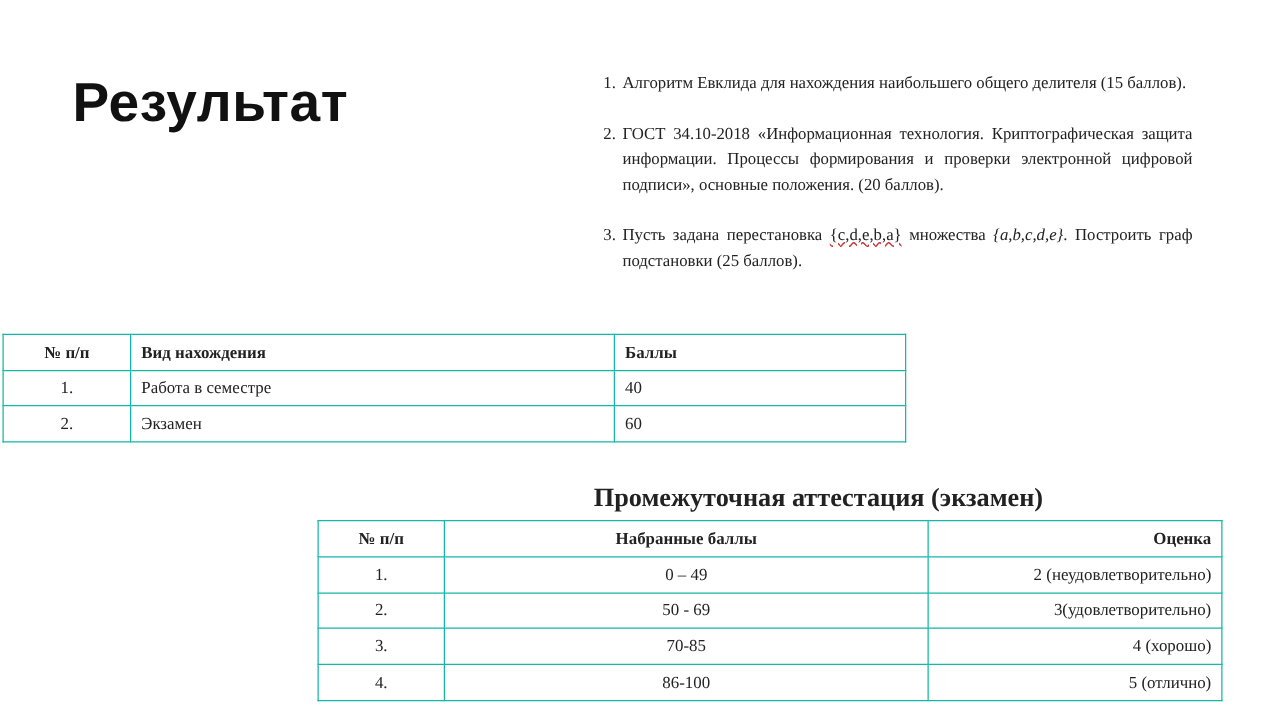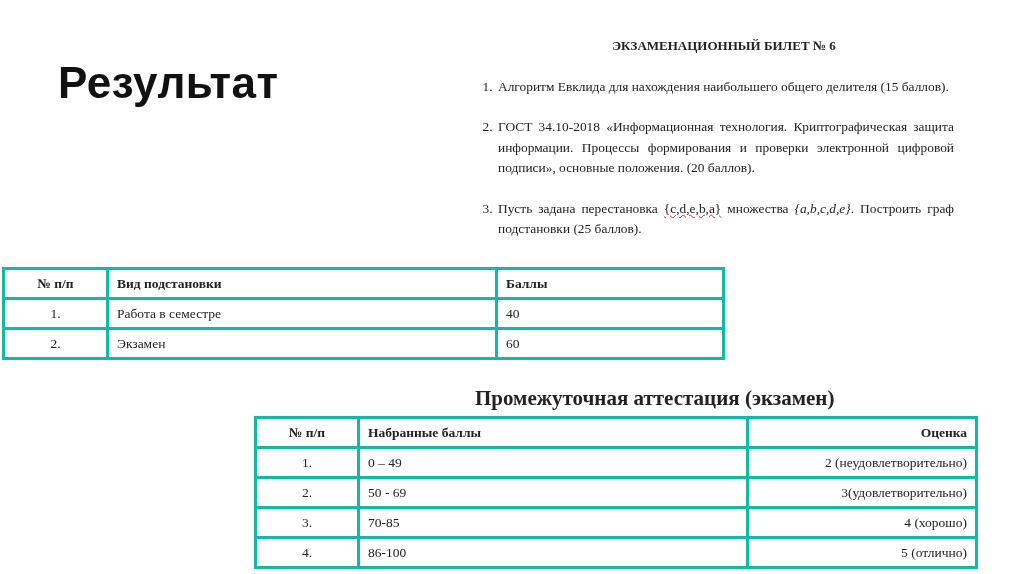--- a/index.html
+++ b/index.html
@@ -22,58 +22,57 @@
     .ticket ol { margin: 0; padding-left: 22px; }
     .ticket li { text-align: justify; padding-left: 2px; margin-top: 20px; }
     .ticket .it { font-style: italic; }
     .ticket .underlined { text-decoration: underline; text-decoration-color: #c33; text-decoration-style: wavy; text-decoration-thickness: 1px; }
 
     table.grid {
       position: absolute; border-collapse: collapse; font-family: "Liberation Serif", serif;
       font-size: 13.5px; color: #222;
     }
     table.grid td, table.grid th {
-      border: 3px solid #14b8a6; padding: 0 8px; height: 27px;
+      border: 1px solid #14b8a6; padding: 0 8px; height: 27px;
     }
     table.grid th { font-weight: bold; }
     .t1 { left: 2px; top: 267px; width: 723px; }
     .t1 .c-num { width: 85px; text-align: center; }
     .t1 .c-kind { width: 370px; text-align: left; }
     .t1 .c-score { text-align: left; }
     .t1 tr { height: 28.5px; }
 
     .section-caption {
       position: absolute; left: 475px; top: 386px; font-weight: bold; font-size: 21px; color: #222;
     }
     .t2 { left: 254px; top: 416px; width: 724px; }
     .t2 .c-num { width: 84px; text-align: center; }
-    .t2 .c-range { width: 370px; text-align: left; }
+    .t2 .c-range { width: 370px; text-align: center; }
     .t2 .c-grade { text-align: right; }
     .t2 tr { height: 28.8px; }
     .bold { font-weight: bold; }
   </style>
 </head>
 <body>
 
 <div class="slide-title">Результат</div>
 
 <div class="ticket">
-  <div class="ticket-title">ЭКЗАМЕНАЦИОННЫЙ БИЛЕТ № 6</div>
   <ol>
     <li>Алгоритм Евклида для нахождения наибольшего общего делителя (15 баллов).</li>
     <li>ГОСТ 34.10-2018 «Информационная технология.   Криптографическая защита информации. Процессы формирования и проверки электронной цифровой подписи», основные положения. (20 баллов).</li>
     <li><span>Пусть задана перестановка </span><span class="underlined">{c,d,e,b,a}</span><span>  множества </span><span class="it">{a,b,c,d,e}</span><span>. Построить граф подстановки (25 баллов).</span></li>
   </ol>
 </div>
 
 <table class="grid t1">
   <tbody>
       <tr>
     <th class="c-num">№ п/п</th>
-    <th class="c-kind">Вид подстановки</th>
+    <th class="c-kind">Вид нахождения</th>
     <th class="c-score">Баллы</th>
   </tr>
   <tr>
     <td class="c-num">1.</td>
     <td class="c-kind">Работа в семестре</td>
     <td class="c-score">40</td>
   </tr>
   <tr>
     <td class="c-num">2.</td>
     <td class="c-kind">Экзамен</td>

